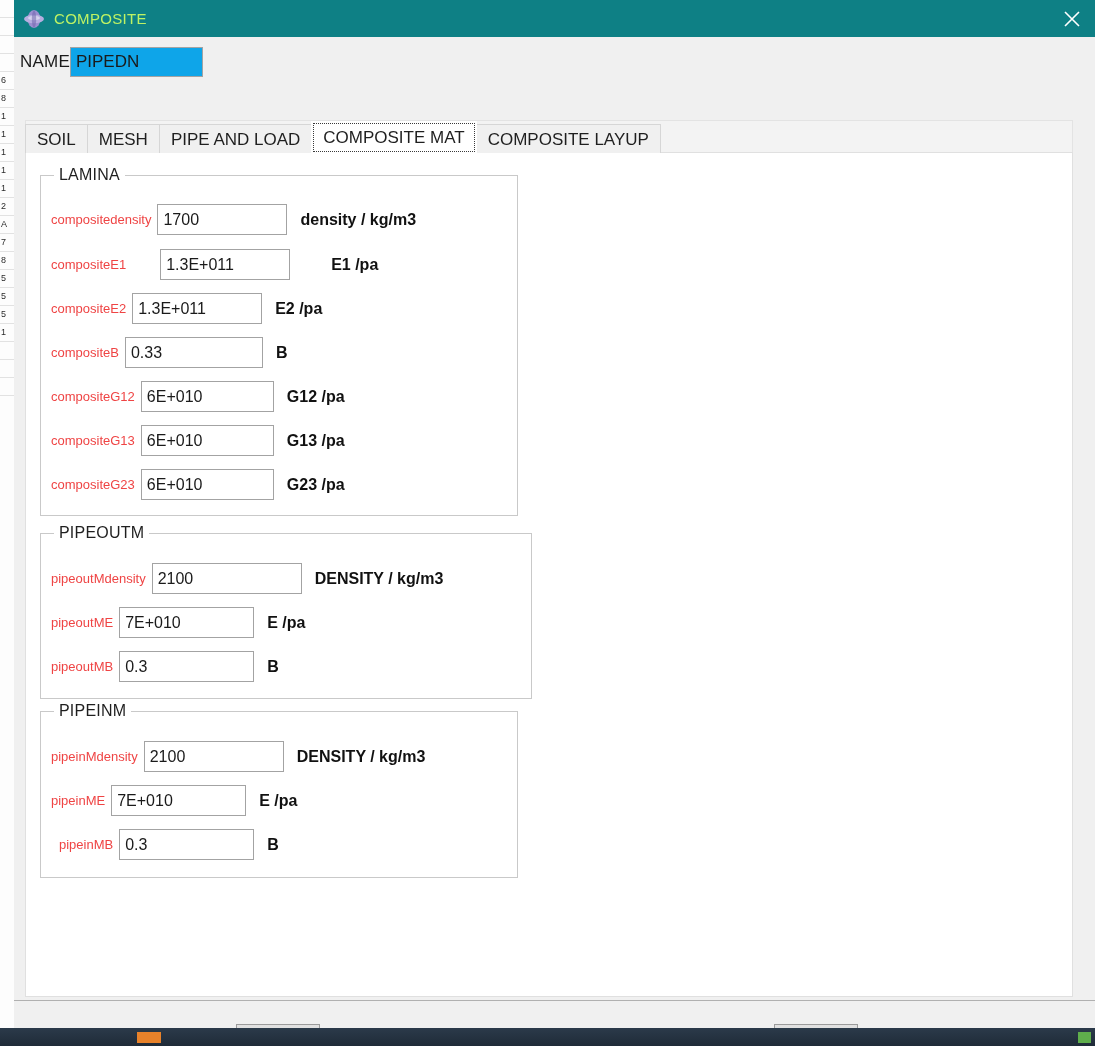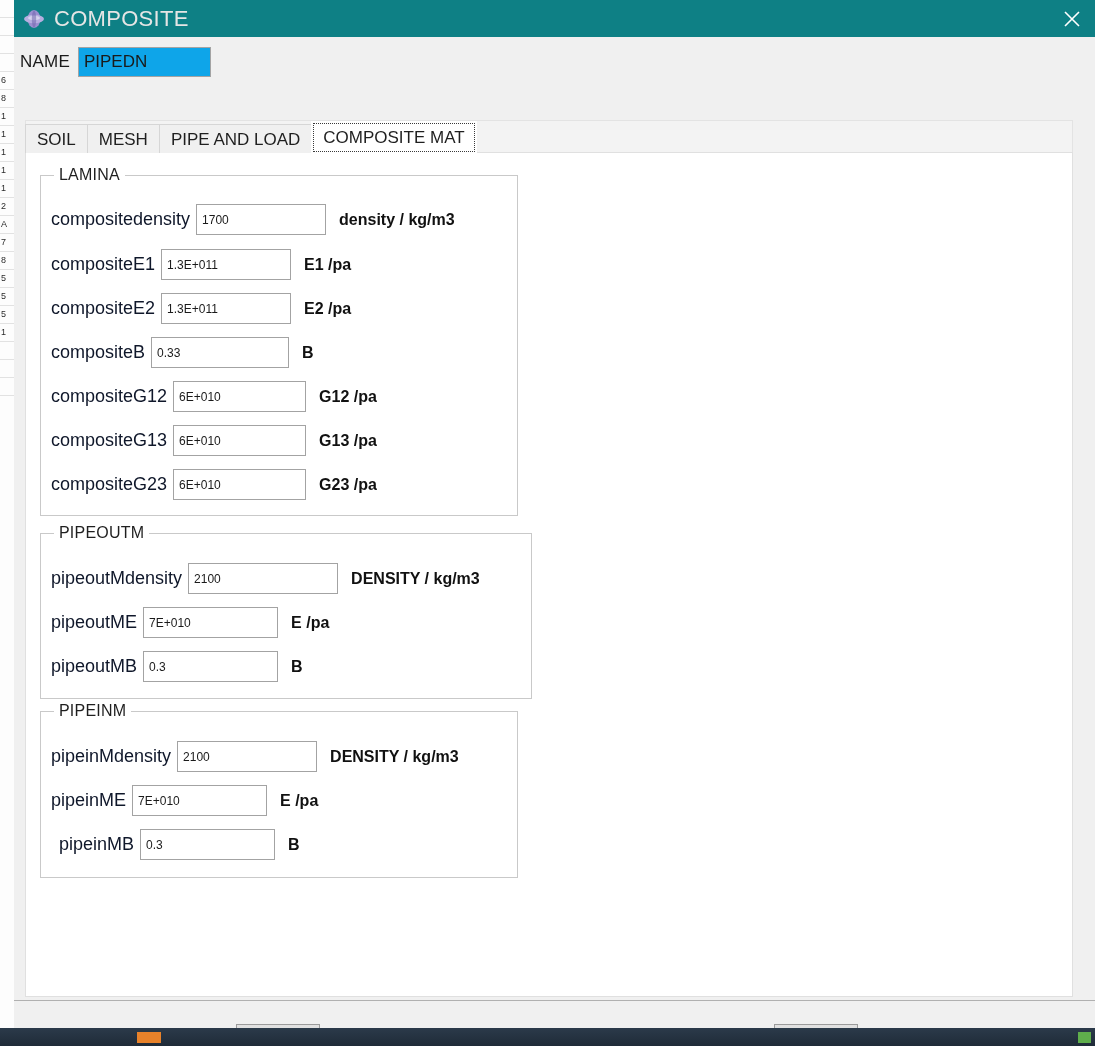--- a/index.html
+++ b/index.html
@@ -89,23 +89,23 @@
   }
   .titlebar-icon {
     width: 24px;
     height: 24px;
     margin-left: 8px;
     margin-right: 8px;
     position: relative;
     flex: 0 0 auto;
   }
   .titlebar-title {
-    font-size: 22px;
+    font-size: 15px;
     letter-spacing: 0.3px;
-    color: #e5e5e5;
+    color: #bef264;
   }
   .titlebar-close {
     position: absolute;
     right: 0; top: 0;
     width: 46px; height: 37px;
     display: flex; align-items: center; justify-content: center;
     cursor: default;
   }
   .titlebar-close svg { display: block; }
 
@@ -118,21 +118,20 @@
 
   .name-row {
     position: absolute;
     left: 6px; top: 10px;
     display: flex;
     align-items: center;
   }
   .name-label {
     font-size: 17px;
     color: #1a1a1a;
-    margin-right: 8px;
     letter-spacing: 0.2px;
   }
   .name-input {
     width: 133px;
     height: 30px;
     border: 1px solid #a3a3a3;
     background: #0ea5e9;
     font-family: "Liberation Sans", sans-serif;
     font-size: 17px;
     color: #1a1a1a;
@@ -224,30 +223,30 @@
   #gb-pipeinm  { left: 14px; top: 558px; width: 478px; height: 167px; }
 
   
   .field {
     position: absolute;
     display: flex;
     align-items: center;
     white-space: nowrap;
   }
   .field-label {
-    font-size: 18px;
-    color: #0f172a;
+    font-size: 13px;
+    color: #ef4444;
     margin-right: 6px;
   }
   .field-input {
     height: 31px;
     border: 1px solid #a3a3a3;
     background: #ffffff;
     font-family: "Liberation Sans", sans-serif;
-    font-size: 12px;
+    font-size: 16px;
     color: #1a1a1a;
     padding: 0 5px;
     box-sizing: border-box;
     outline: none;
   }
   .field-unit {
     font-size: 16px;
     font-weight: bold;
     color: #111111;
     margin-left: 13px;
@@ -346,34 +345,35 @@
         <input class="name-input" type="text" value="PIPEDN" style="">
       </div>
 
       <div class="tabstrip-filler"></div>
 
       <div class="tabstrip">
         <div class="tab">SOIL</div>
         <div class="tab">MESH</div>
         <div class="tab">PIPE AND LOAD</div>
         <div class="tab selected">COMPOSITE MAT</div>
+        <div class="tab">COMPOSITE LAYUP</div>
       </div>
 
       <div class="tabpanel">
 
         <div class="groupbox" id="gb-lamina">
           <div class="gb-title">LAMINA</div>
 
           <div class="field" style="left:10px; top:28px;">
             <span class="field-label">compositedensity</span>
             <input class="field-input" style="width: 130px;" type="text" value="1700">
             <span class="field-unit">density / kg/m3</span>
           </div>
 
-          <div class="field" style="left:10px; top:73px;">
+          <div class="field" style="left:10px; top:73px;gap:28px;">
             <span class="field-label">compositeE1</span>
             <input class="field-input" style="width: 130px;" type="text" value="1.3E+011">
             <span class="field-unit">E1 /pa</span>
           </div>
 
           <div class="field" style="left:10px; top:117px;">
             <span class="field-label">compositeE2</span>
             <input class="field-input" style="width: 130px;" type="text" value="1.3E+011">
             <span class="field-unit">E2 /pa</span>
           </div>

